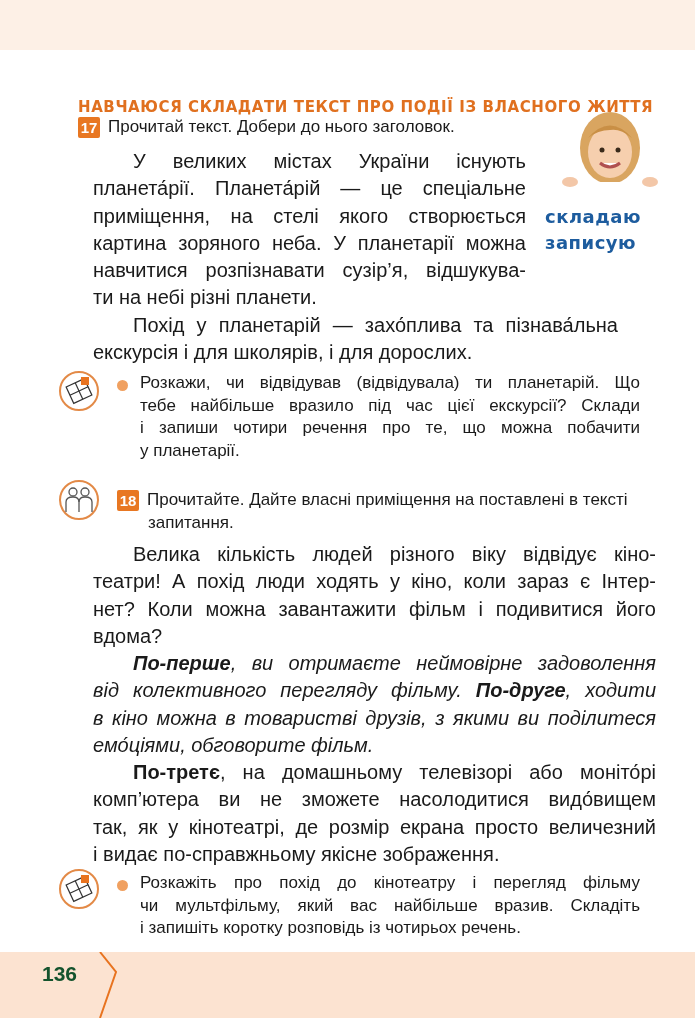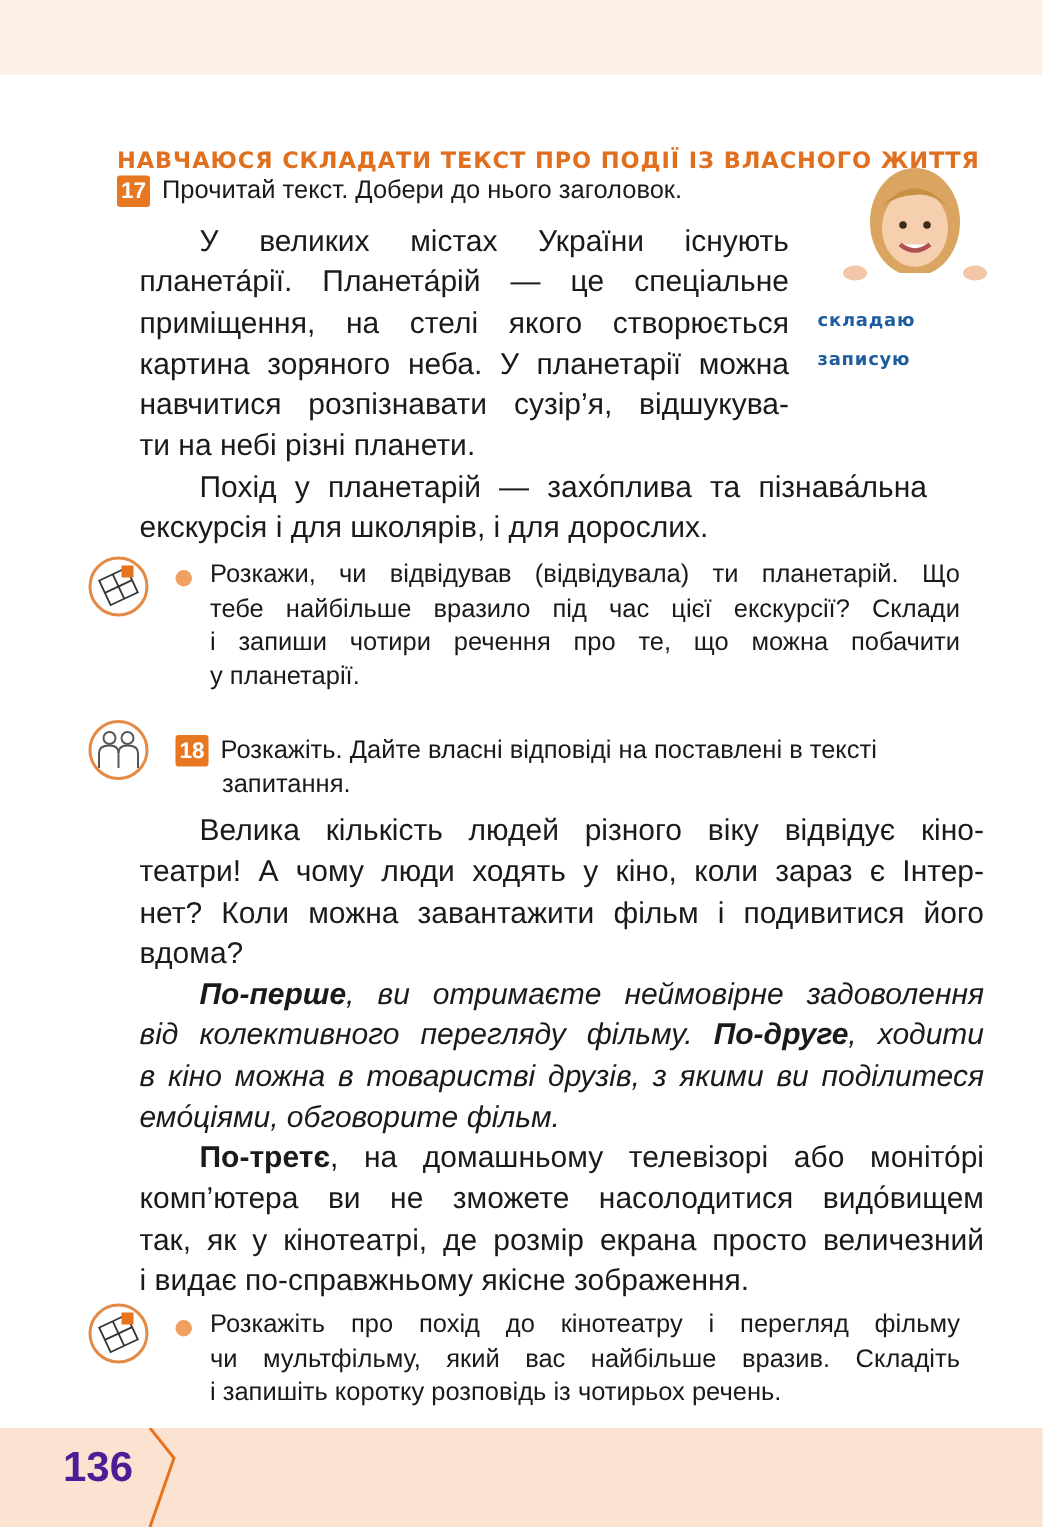--- a/index.html
+++ b/index.html
@@ -11,23 +11,23 @@
   .para { position: absolute; left: 78px; font-size: 20px; line-height: 27.3px; text-align: justify; margin-left: 15px; }
   .para .line { display: block; white-space: nowrap; text-align-last: justify; }
   .para .line.last { text-align-last: left; }
   .para .line.indent { padding-left: 40px; }
   .bullet-block { position: absolute; font-size: 17px; line-height: 22.5px; }
   .bullet-block .line { display: block; white-space: nowrap; text-align-last: justify; }
   .bullet-block .line.last { text-align-last: left; }
   .dot { position: absolute; width: 11px; height: 11px; border-radius: 50%; background: #f0a060; }
   .circle-icon { position: absolute; width: 40px; height: 40px; border: 2px solid #e38a47; border-radius: 50%; background: #fff; }
   .kid { position: absolute; left: 540px; top: 108px; width: 140px; height: 86px; }
-  .kid-label { position: absolute; left: 545px; font-family: "DejaVu Sans", sans-serif; font-weight: bold; font-size: 12px; color: #1d5c9e; letter-spacing: 0.5px; }
+  .kid-label { position: absolute; left: 545px; font-family: "DejaVu Sans", sans-serif; font-weight: bold; font-size: 18px; color: #1d5c9e; letter-spacing: 0.5px; }
   .bottom-band { position: absolute; left: 0; top: 952px; width: 695px; height: 66px; background: #fce3d1; }
-  .page-number { position: absolute; left: 42px; top: 962px; font-weight: bold; font-size: 28px; color: #4c1d95; }
+  .page-number { position: absolute; left: 42px; top: 962px; font-weight: bold; font-size: 21px; color: #14532d; }
   b { font-weight: bold; }
 </style>
 </head>
 <body>
 
 <div class="top-band"></div>
 
 <div class="section-heading">НАВЧАЮСЯ СКЛАДАТИ ТЕКСТ ПРО ПОДІЇ ІЗ ВЛАСНОГО ЖИТТЯ</div>
 
 <div class="task-line" style="left:78px; top:116px;">
@@ -83,27 +83,27 @@
 
 <div class="circle-icon" style="left:59px; top:480px;">
   <svg width="36" height="36" viewBox="0 0 36 36" stroke="#555" stroke-width="1.3" fill="none">
     <circle cx="12" cy="10" r="4"></circle>
     <circle cx="24" cy="10" r="4"></circle>
     <path d="M5 30 V20 Q5 15 12 15 Q18 15 18 20 V30"></path>
     <path d="M18 20 Q18 15 24 15 Q31 15 31 20 V30"></path>
   </svg>
 </div>
 <div class="task-line" style="left:117px; top:489px;">
-  <span class="num-badge">18</span><span>Розкажіть. Дайте власні відповіді на поставлені в тексті</span>
+  <span class="num-badge">18</span><span>Прочитайте. Дайте власні приміщення на поставлені в тексті</span>
 </div>
 <div class="task-line" style="left:148px; top:512px;">запитання.</div>
 
 <div class="para" style="top:541px; width:563px;">
   <span class="line indent">Велика кількість людей різного віку відвідує кіно-</span>
-  <span class="line">театри! А чому люди ходять у кіно, коли зараз є Інтер-</span>
+  <span class="line">театри! А похід люди ходять у кіно, коли зараз є Інтер-</span>
   <span class="line">нет? Коли можна завантажити фільм і подивитися його</span>
   <span class="line last">вдома?</span>
 </div>
 
 <div class="para" style="top:650px; width:563px;font-style:italic;">
   <span class="line indent"><b>По-перше</b><span>, ви отримаєте неймовірне задоволення</span></span>
   <span class="line"><span>від колективного перегляду фільму. </span><b>По-друге</b><span>, ходити</span></span>
   <span class="line">в кіно можна в товаристві  друзів, з якими ви поділитеся</span>
   <span class="line last">емо́ціями, обговорите фільм.</span>
 </div>

